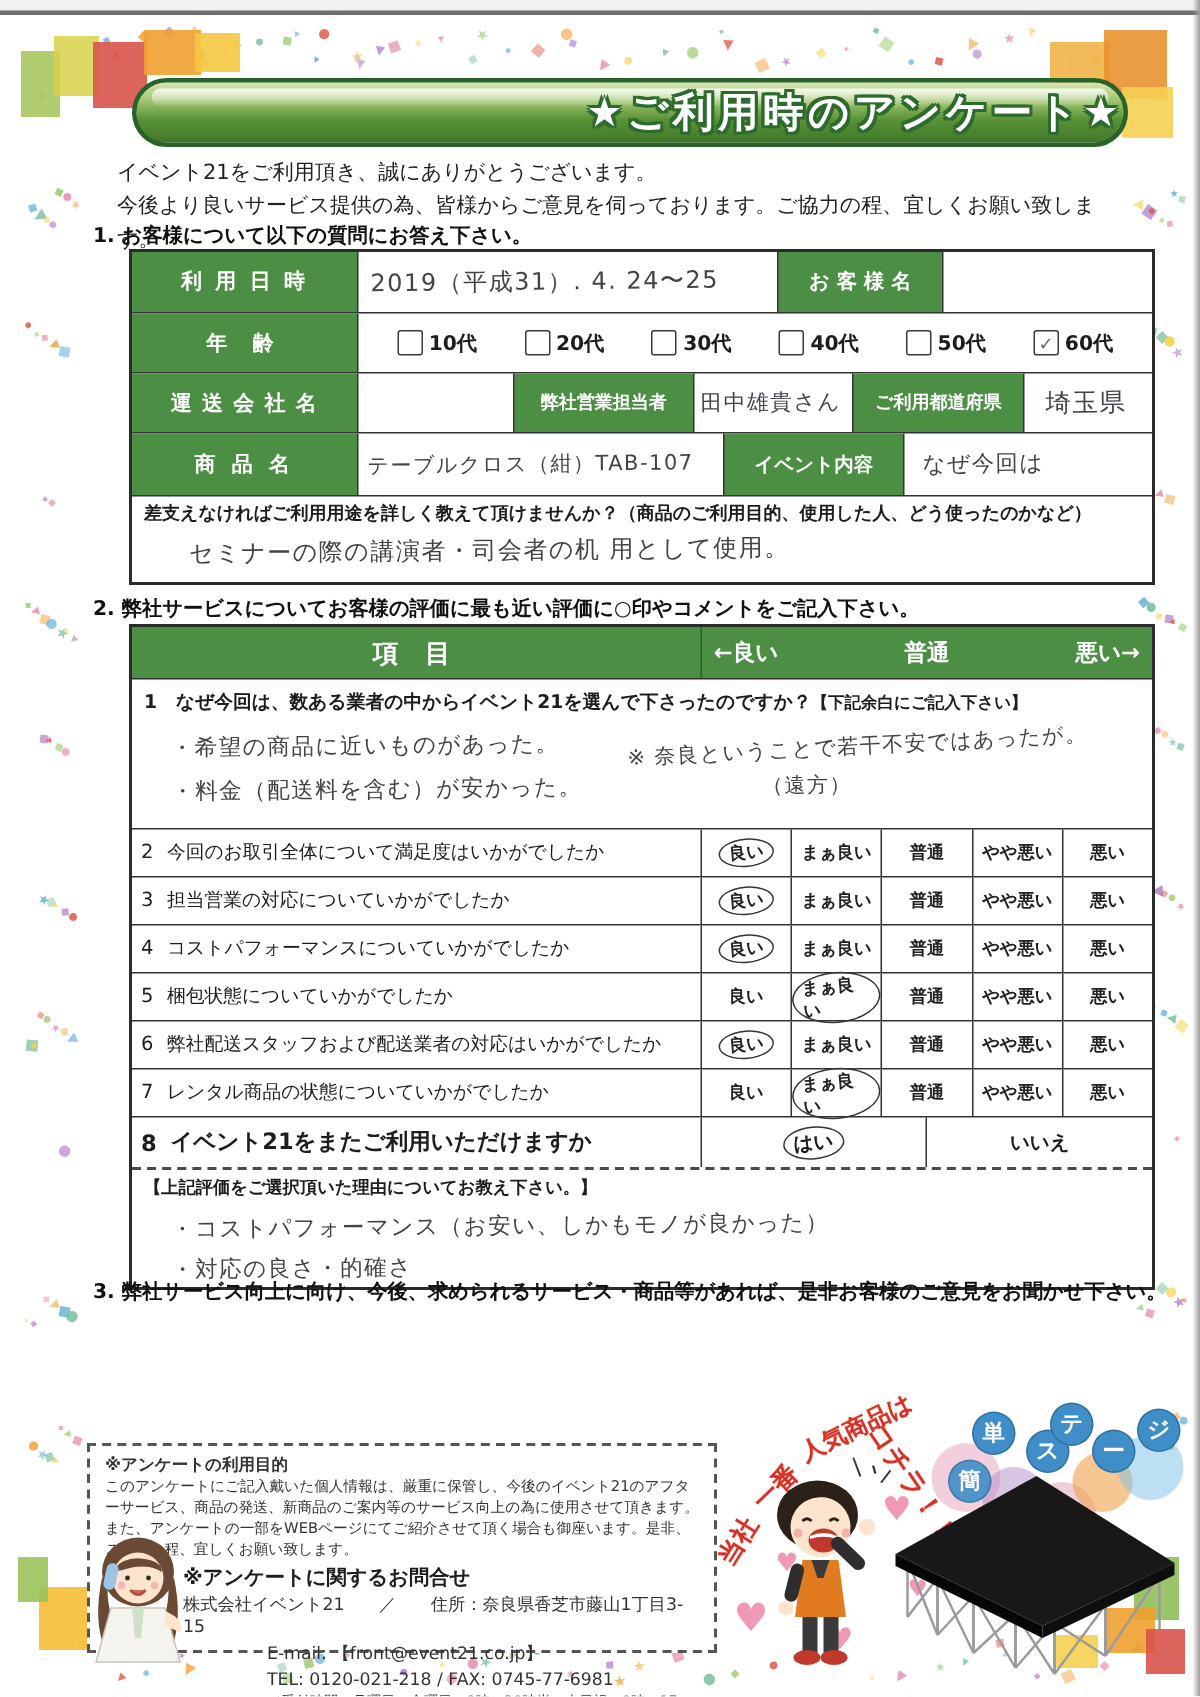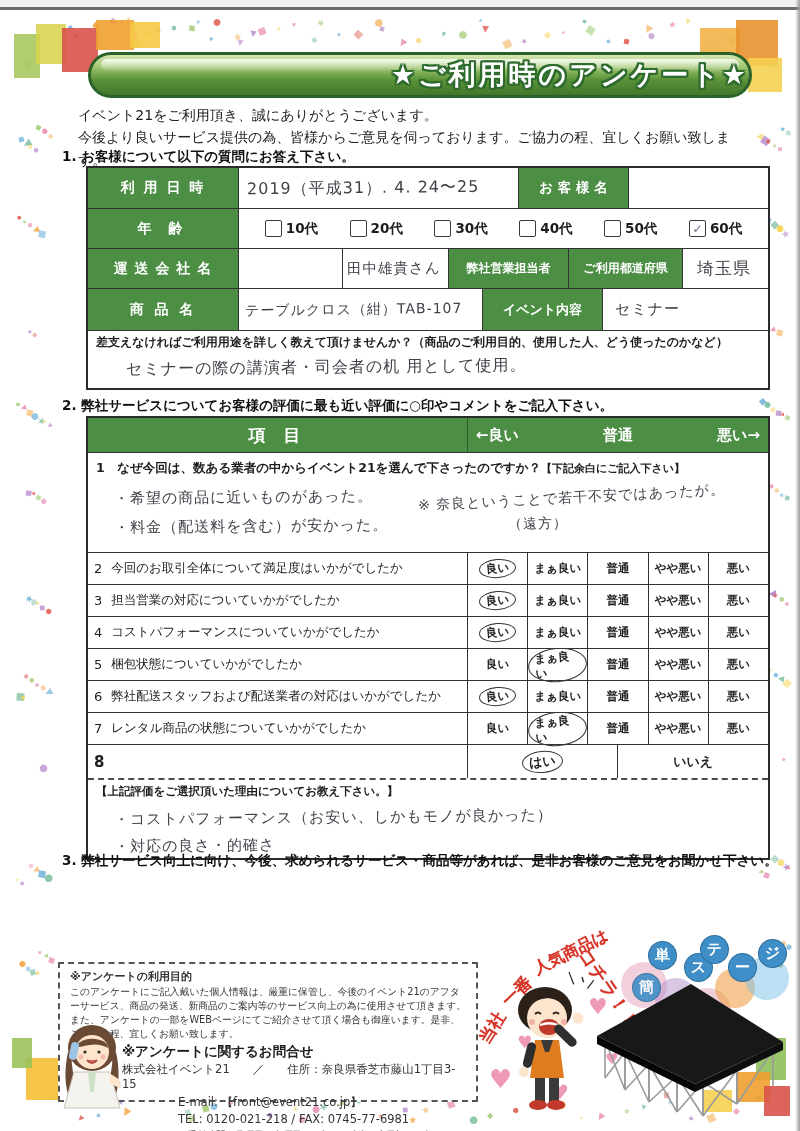--- a/index.html
+++ b/index.html
@@ -356,37 +356,37 @@
             <span class="cb checked">✓</span>
             <span>60代</span>
           </span>
       </div>
     </div>
     <div class="trow" style="height:40px;">
       <div class="cell green" style="width:150px;font-size:14px;letter-spacing:1px;">運 送 会 社 名</div>
       <div class="cell" style="width:104px;">
         <span class="hand"></span>
       </div>
+      <div class="cell green" style="width:120px;font-size:12px;">弊社営業担当者</div>
       <div class="cell" style="width:106px;padding-left:4px;">
         <span class="hand" style="font-size:14.5px;">田中雄貴さん</span>
       </div>
-      <div class="cell green" style="width:120px;font-size:12px;">弊社営業担当者</div>
       <div class="cell green" style="width:114px;font-size:12px;">ご利用都道府県</div>
       <div class="cell" style="flex:1;padding-left:14px;text-align:center;">
         <span class="hand" style="font-size:17px;">埼玉県</span>
       </div>
     </div>
     <div class="trow" style="height:42px;">
       <div class="cell green" style="width:150px;font-size:14px;letter-spacing:3px;">商 品 名</div>
       <div class="cell" style="width:244px;padding-left:6px;">
         <span class="hand" style="font-size:14px;">テーブルクロス（紺）TAB-107</span>
       </div>
       <div class="cell green" style="width:120px;font-size:13px;">イベント内容</div>
       <div class="cell" style="flex:1;padding-left:12px;">
-        <span class="hand" style="font-size:15px;">セミナー</span>
+        <span class="hand" style="font-size:15px;">なぜ今回は</span>
       </div>
     </div>
     <div class="trow" style="height:58px;display:block;padding:3px 8px;box-sizing:border-box;">
       <div style="font-size:12px;font-weight:bold;">差支えなければご利用用途を詳しく教えて頂けませんか？（商品のご利用目的、使用した人、どう使ったのかなど）</div>
       <div class="hand" style="font-size:16px;margin:5px 0 0 30px;">セミナーの際の講演者・司会者の机 用として使用。</div>
     </div>
   </div>
 
   <div class="sec-head" style="left:62px;top:397px;">2. 弊社サービスについてお客様の評価に最も近い評価に○印やコメントをご記入下さい。</div>
 
@@ -533,20 +533,21 @@
           <span class="opt">やや悪い</span>
         </div>
       <div class="t2c">
           <span class="opt">悪い</span>
         </div>
     </div>
 
     <div class="q8row">
       <div class="q8q">
           <span>8</span>
+          <span>イベント21をまたご利用いただけますか</span>
         </div>
       <div class="q8c">
           <span class="opt circled">はい</span>
         </div>
       <div class="q8c">
           <span class="opt">いいえ</span>
         </div>
     </div>
 
     <div class="reason">

